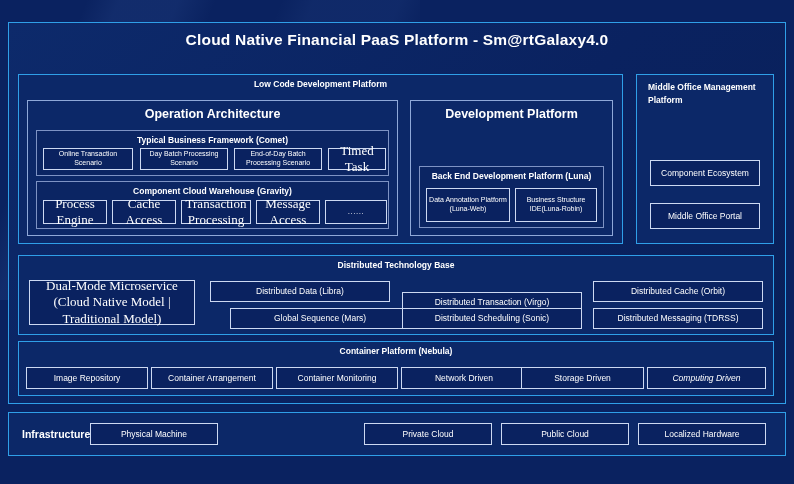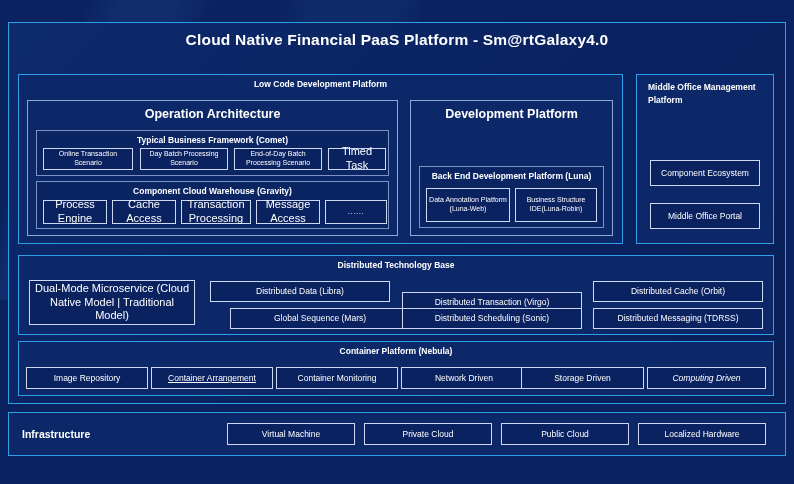--- a/index.html
+++ b/index.html
@@ -56,21 +56,21 @@
   }
 
   .cell{
     position:absolute;box-sizing:border-box;
     border:1px solid #cdd9f2;background:#0a2companion;
     background:#0a2260;
     display:flex;align-items:center;justify-content:center;text-align:center;
     font-size:7px;color:#ffffff;line-height:1.25;padding:1px 2px;
   }
   .cell.big{font-size:8.5px;}
-  .cell.mid{font-size:11px;}
+  .cell.mid{font-size:13px;font-family:Liberation Serif, serif;}
 
   .bar{
     position:absolute;box-sizing:border-box;
     border:1px solid #cdd9f2;background:#0a2260;
     display:flex;align-items:center;justify-content:center;text-align:center;
     font-size:8.5px;color:#ffffff;line-height:1.2;padding:1px 3px;
   }
 
   
   .infra{
@@ -144,27 +144,27 @@
   <div class="bar" style="left:402px;top:292px;width:180px;height:21px;">Distributed Transaction (Virgo)</div>
   <div class="bar" style="left:593px;top:281px;width:170px;height:21px;">Distributed Cache (Orbit)</div>
   <div class="bar" style="left:210px;top:308px;width:180px;height:21px;margin-left:20px;">Global Sequence (Mars)</div>
   <div class="bar" style="left:402px;top:308px;width:180px;height:21px;">Distributed Scheduling (Sonic)</div>
   <div class="bar" style="left:593px;top:308px;width:170px;height:21px;">Distributed Messaging (TDRSS)</div>
 
   <div class="panel" style="left:18px;top:341px;width:756px;height:55px;">
     <div class="panel-head">Container Platform (Nebula)</div>
   </div>
   <div class="bar" style="left:26px;top:367px;width:122px;height:22px;">Image Repository</div>
-  <div class="bar" style="left:151px;top:367px;width:122px;height:22px;text-decoration:underline;">Container Arrangement</div>
+  <div class="bar" style="left:151px;top:367px;width:122px;height:22px;">Container Arrangement</div>
   <div class="bar" style="left:276px;top:367px;width:122px;height:22px;">Container Monitoring</div>
   <div class="bar" style="left:401px;top:367px;width:126px;height:22px;">Network Driven</div>
   <div class="bar" style="left:521px;top:367px;width:123px;height:22px;">Storage Driven</div>
   <div class="bar" style="left:647px;top:367px;width:119px;height:22px;font-style:italic;">Computing Driven</div>
 
   <div class="infra">
     <div class="infra-label">Infrastructure</div>
   </div>
-  <div class="bar" style="left:227px;top:423px;width:128px;height:22px;">Virtual Machine</div>
+  <div class="bar" style="left:90px;top:423px;width:128px;height:22px;">Physical Machine</div>
   <div class="bar" style="left:364px;top:423px;width:128px;height:22px;">Private Cloud</div>
   <div class="bar" style="left:501px;top:423px;width:128px;height:22px;">Public Cloud</div>
   <div class="bar" style="left:638px;top:423px;width:128px;height:22px;">Localized Hardware</div>
 
 </div>
 
 </body></html>

